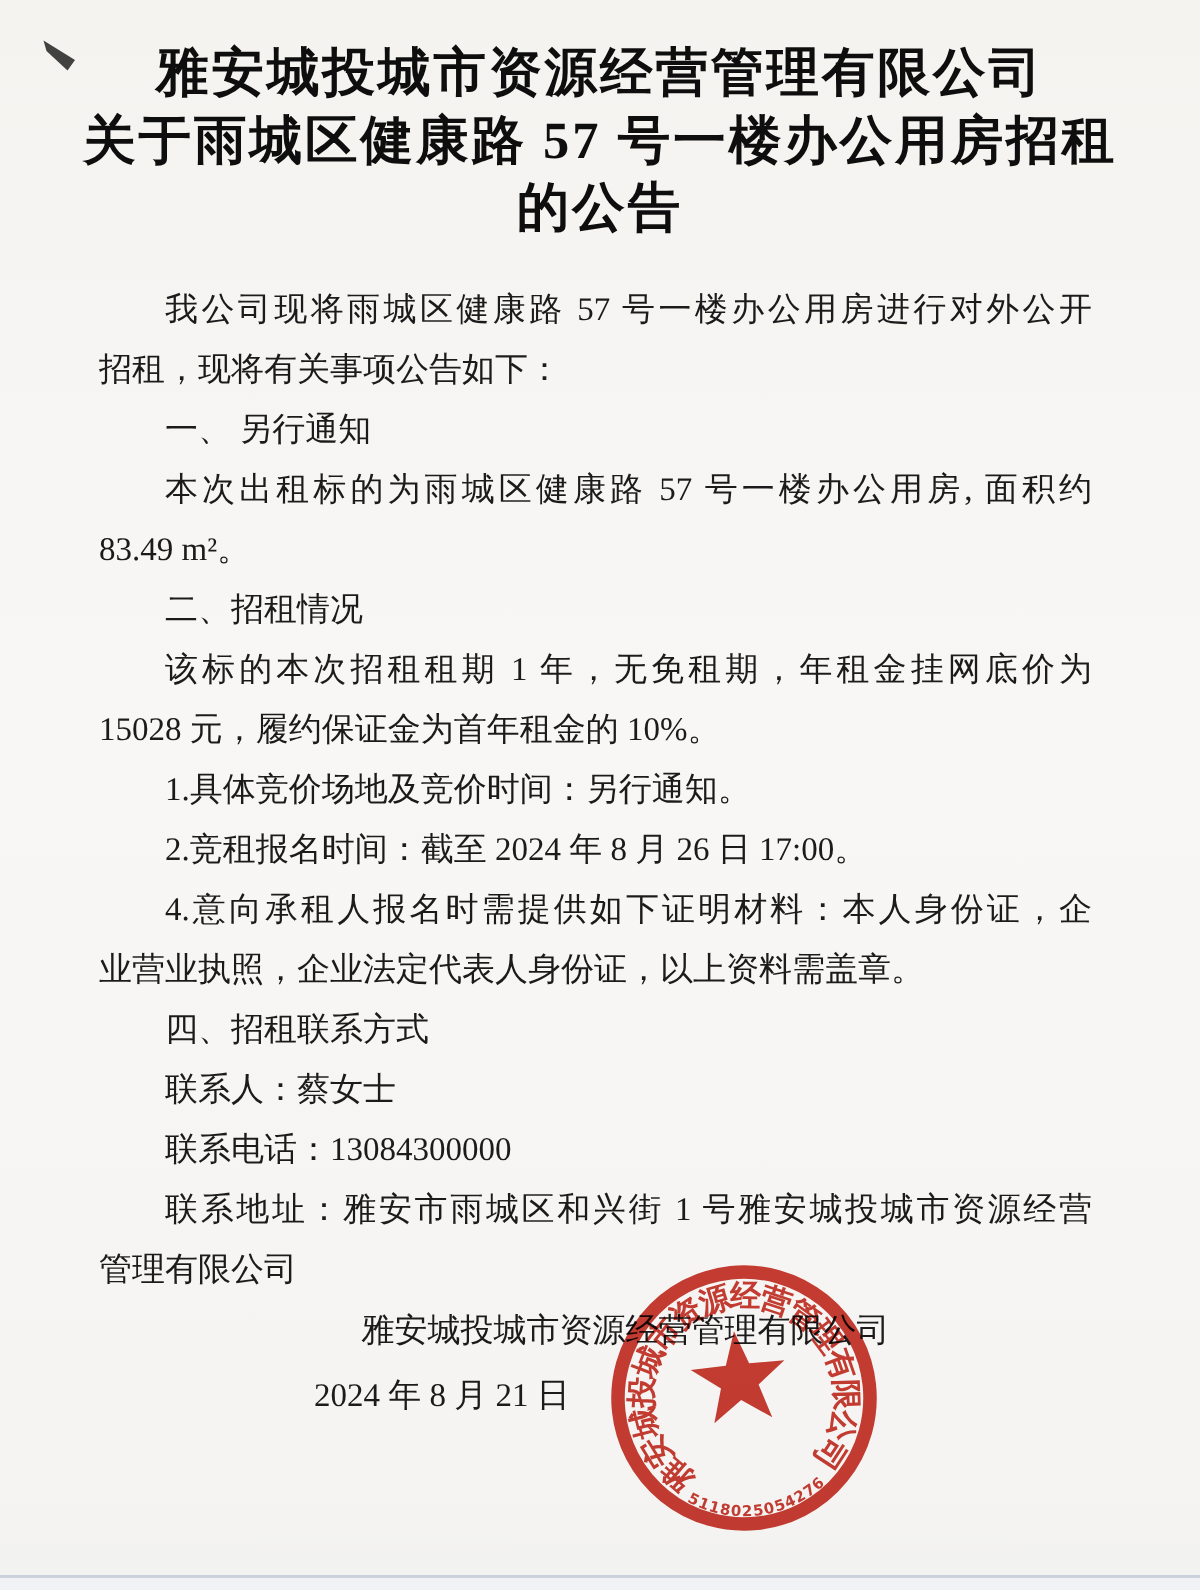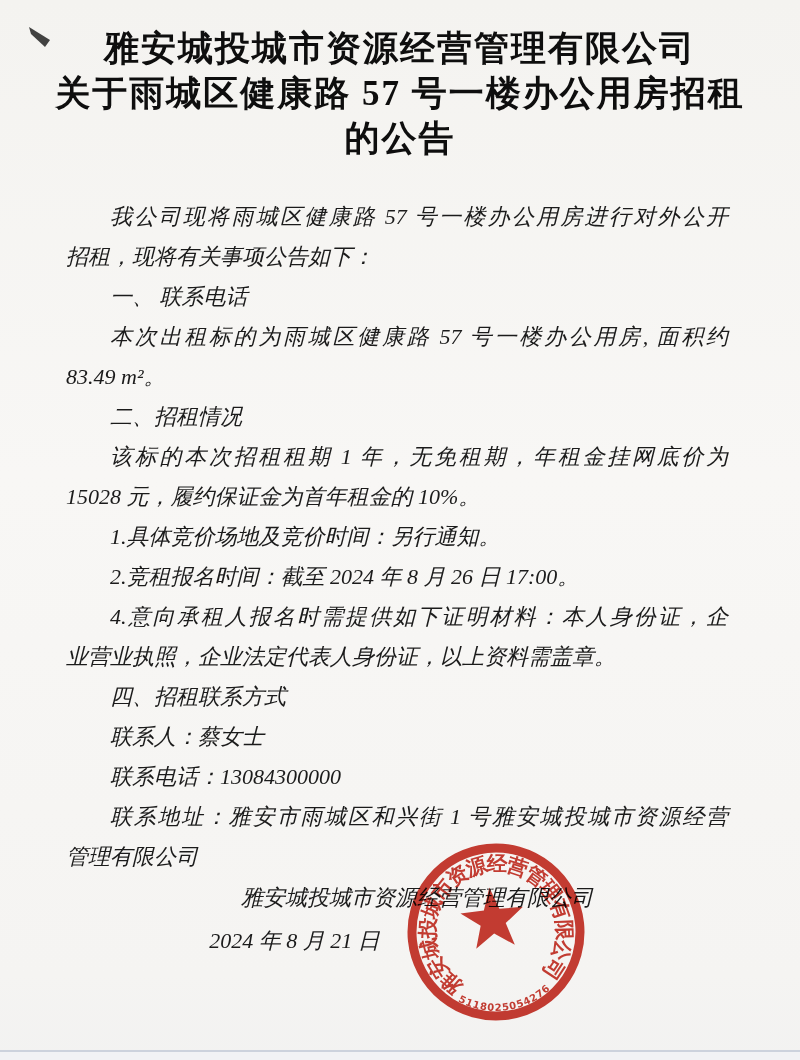--- a/index.html
+++ b/index.html
@@ -25,23 +25,22 @@
     margin-top: 26px;
     text-align: center;
     font-weight: 700;
     font-size: 35px;
     line-height: 45px;
     letter-spacing: 2px;
     color: #0e0e0e;
   }
   
   .doc-body {
-    margin: 36px 72px 0 66px;
+    margin: 25px 72px 0 66px;
     font-size: 22px;
-    font-style: italic;
   }
   .line {
     margin: 0;
     line-height: 40px;
     white-space: nowrap;
   }
   .line.wrapfill { white-space: normal; text-align: justify; text-align-last: justify; }
   .line.indent { text-indent: 44px; }
   .sig {
     margin: 0 135px 0 0;
@@ -99,21 +98,21 @@
 
   <div class="title">
     <div>雅安城投城市资源经营管理有限公司</div>
     <div>关于雨城区健康路 57 号一楼办公用房招租</div>
     <div>的公告</div>
   </div>
 
   <div class="doc-body">
     <p class="line indent wrapfill">我公司现将雨城区健康路 57 号一楼办公用房进行对外公开</p>
     <p class="line">招租，现将有关事项公告如下：</p>
-    <p class="line indent">一、 联系电话</p>
+    <p class="line indent">一、 另行通知</p>
     <p class="line indent wrapfill">本次出租标的为雨城区健康路 57 号一楼办公用房, 面积约</p>
     <p class="line">83.49 m²。</p>
     <p class="line indent">二、招租情况</p>
     <p class="line indent wrapfill">该标的本次招租租期 1 年，无免租期，年租金挂网底价为</p>
     <p class="line">15028 元，履约保证金为首年租金的 10%。</p>
     <p class="line indent">1.具体竞价场地及竞价时间：另行通知。</p>
     <p class="line indent">2.竞租报名时间：截至 2024 年 8 月 26 日 17:00。</p>
     <p class="line indent wrapfill">4.意向承租人报名时需提供如下证明材料：本人身份证，企</p>
     <p class="line">业营业执照，企业法定代表人身份证，以上资料需盖章。</p>
     <p class="line indent">四、招租联系方式</p>

